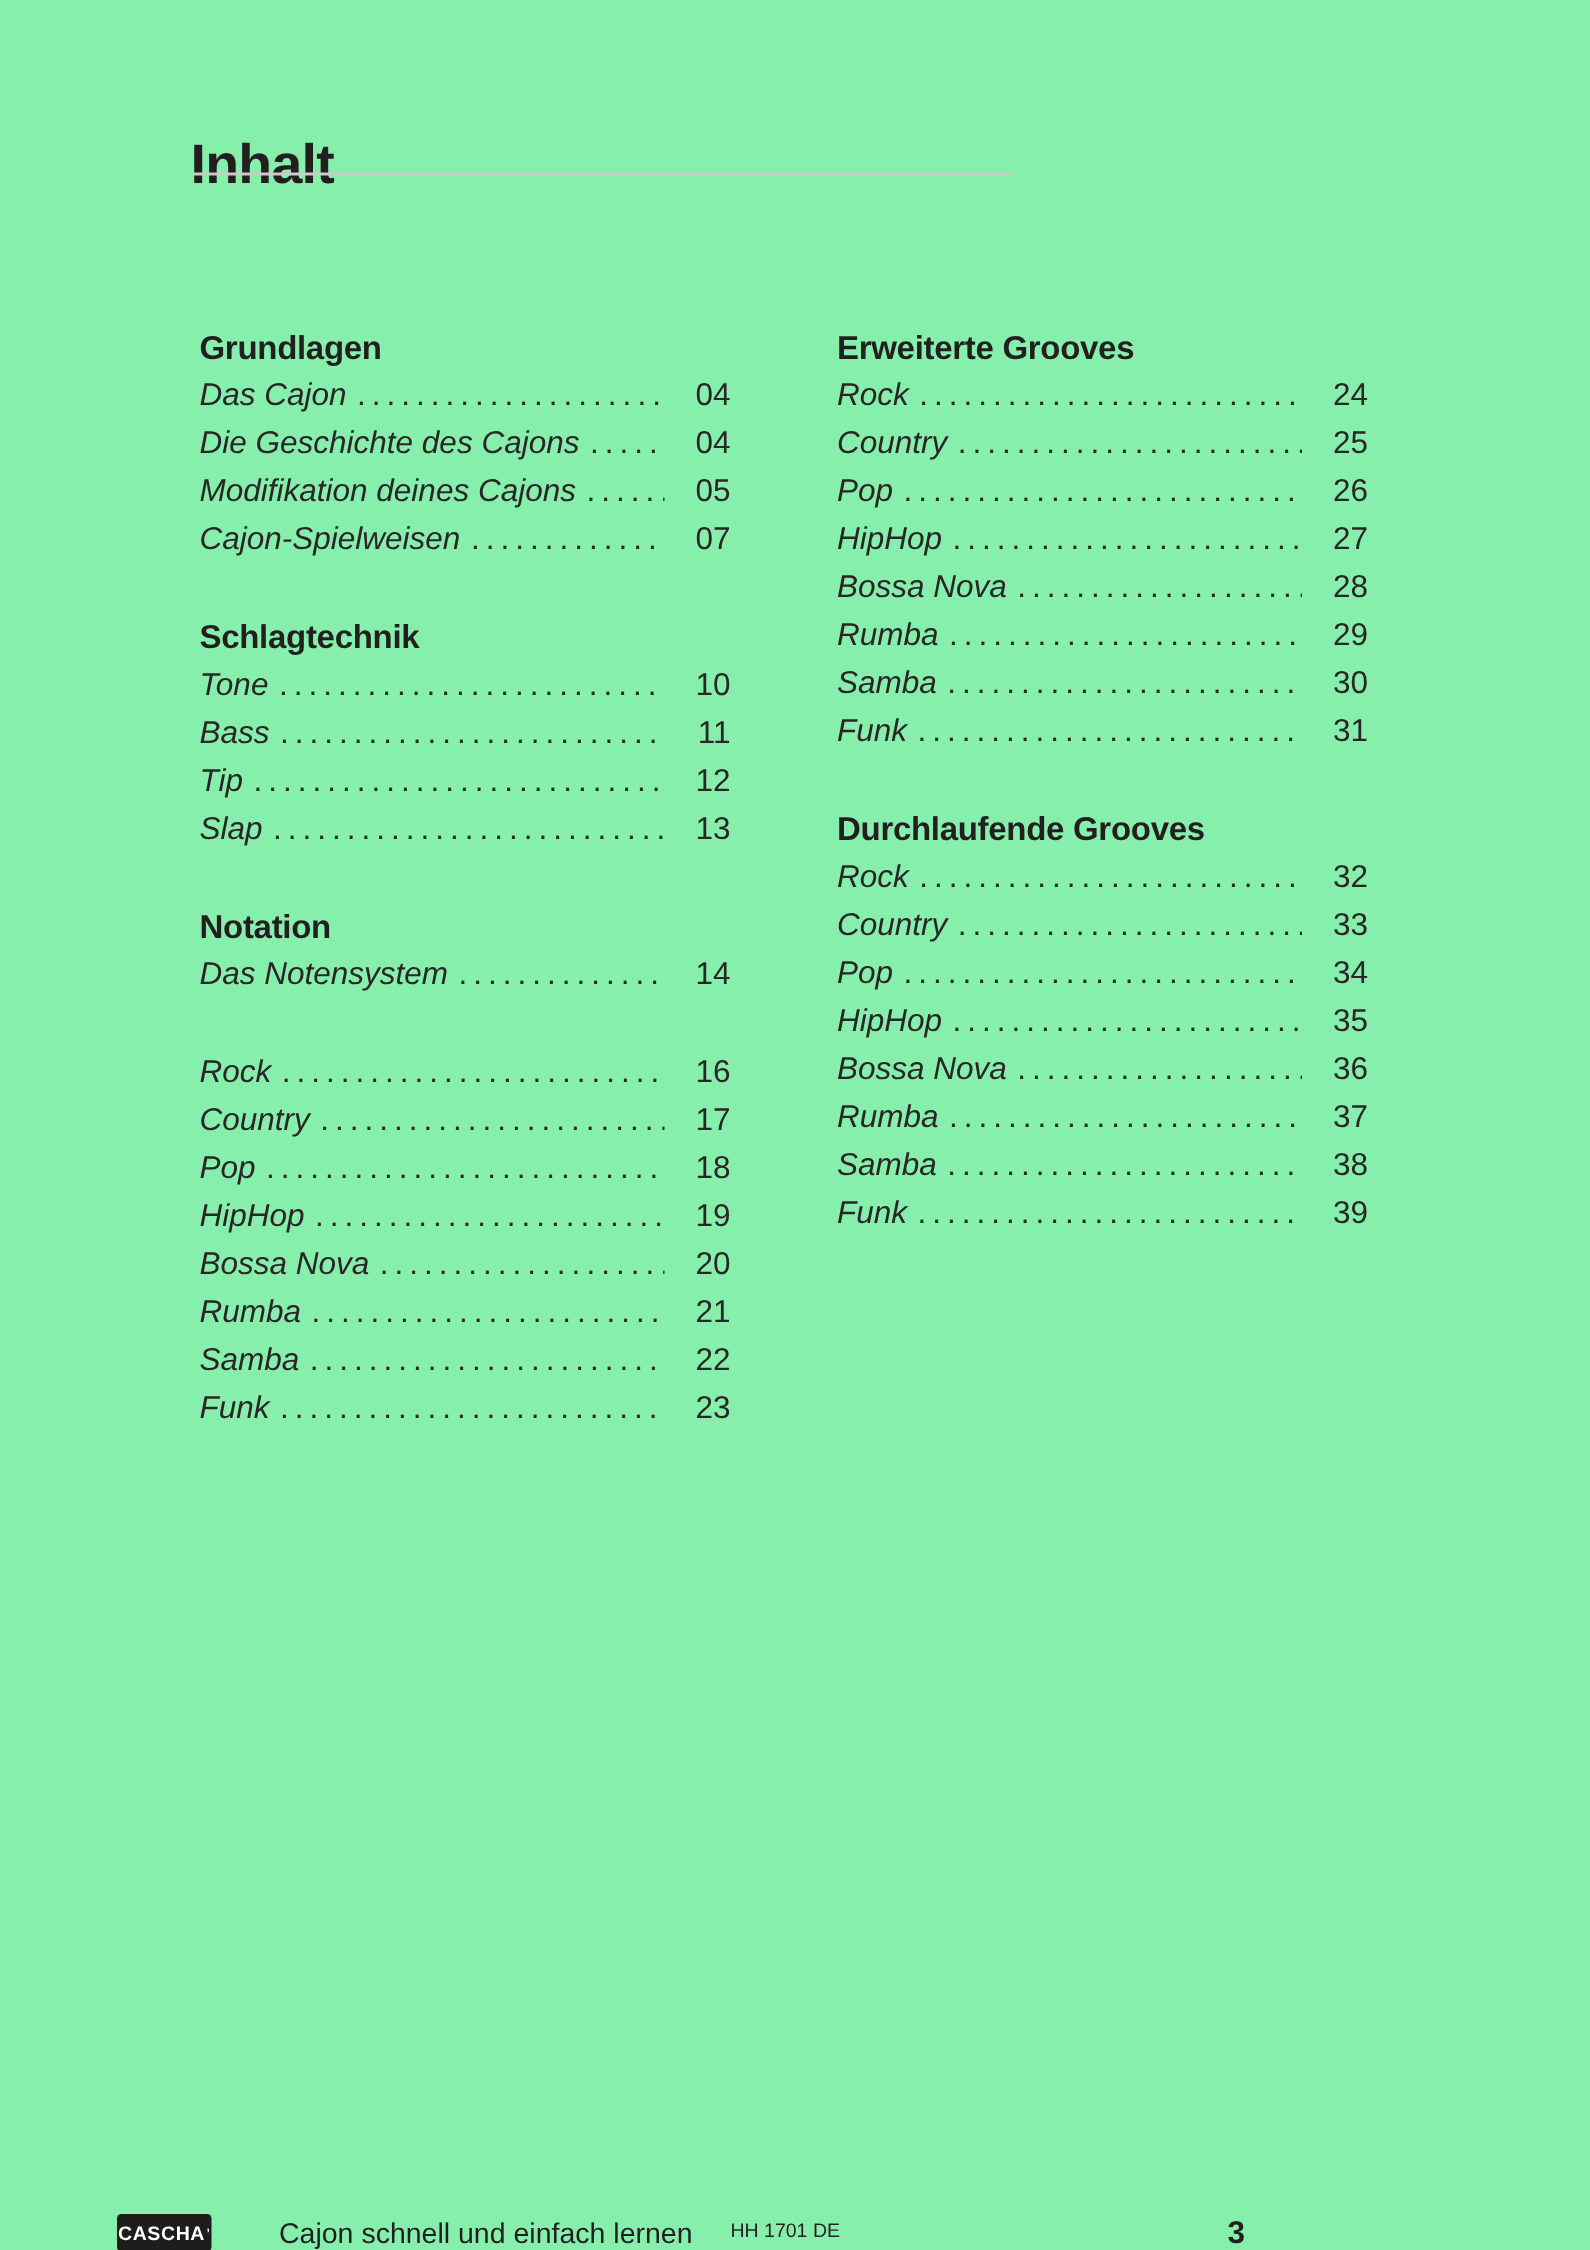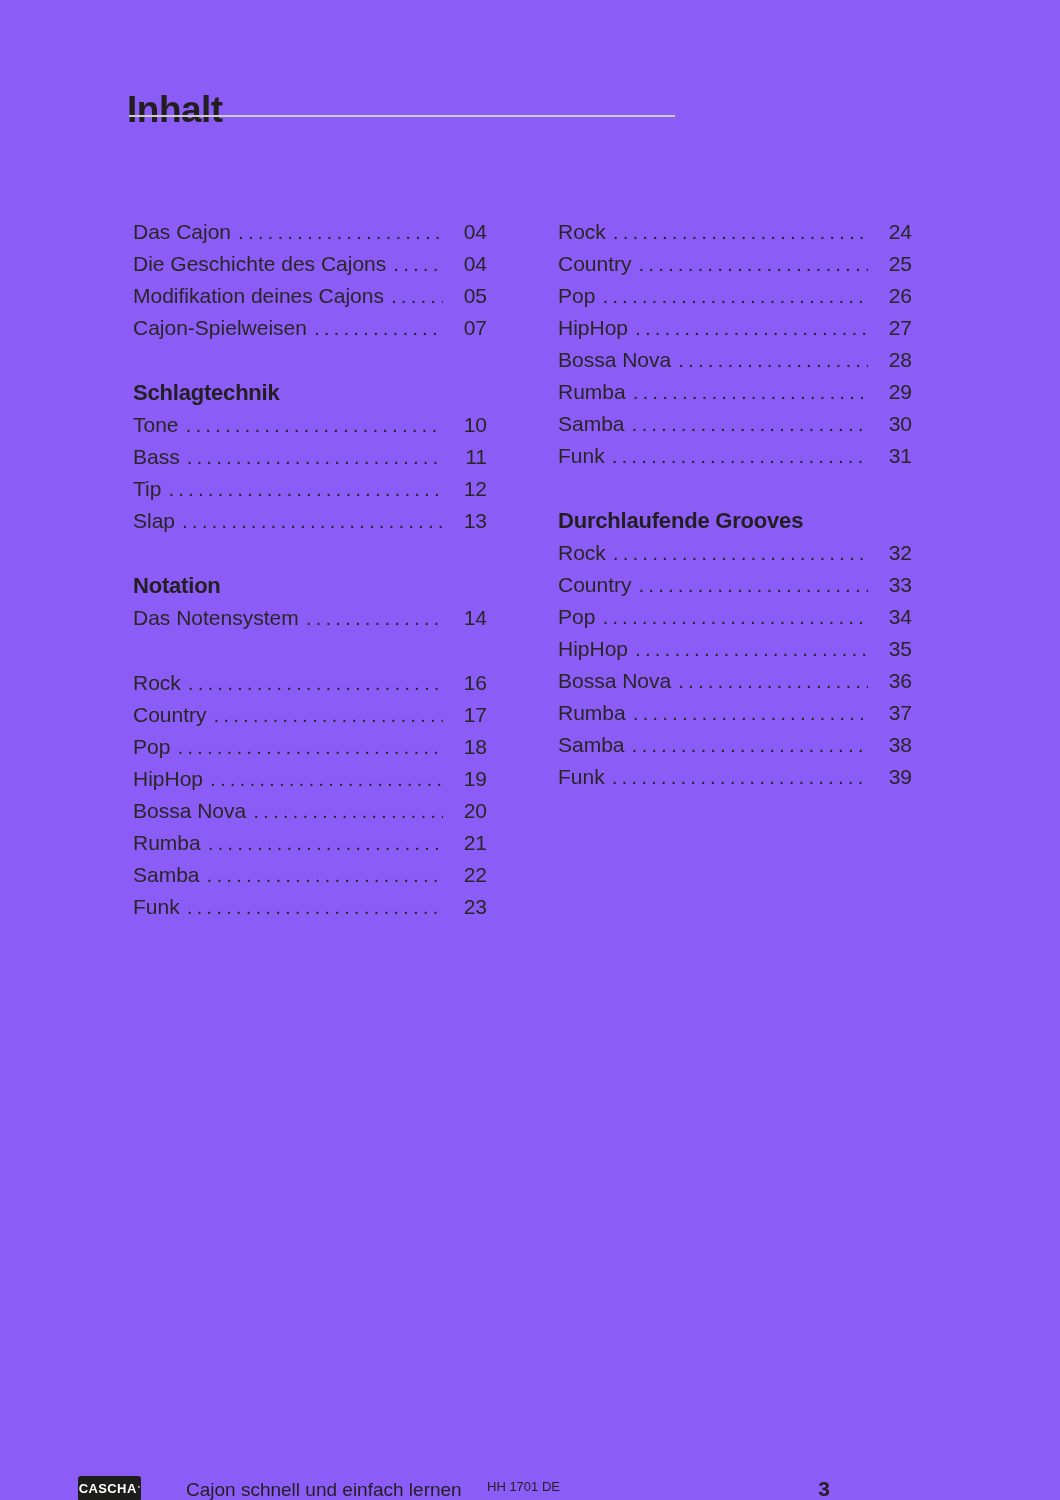--- a/index.html
+++ b/index.html
@@ -4,21 +4,21 @@
 <style>
   html, body {
     margin: 0;
     padding: 0;
     background: #ffffff;
   }
   .page {
     position: relative;
     width: 1060px;
     height: 1500px;
-    background: #8b5cf6;
+    background: #86efac;
     color: #231f20;
     font-family: "Liberation Sans", sans-serif;
     overflow: hidden;
   }
 
   
   .page-title {
     position: absolute;
     left: 127px;
     top: 64px;
@@ -63,20 +63,21 @@
   .toc-entry {
     display: flex;
     align-items: baseline;
     font-size: 21px;
     line-height: 32px;
     color: #2a2627;
   }
   .entry-label {
     white-space: nowrap;
     flex: none;
+    font-style: italic;
   }
   .entry-dots {
     flex: 1 1 auto;
     min-width: 0;
     overflow: hidden;
     white-space: nowrap;
     padding-left: 7px;
     letter-spacing: 4px;
     color: #2a2627;
   }
@@ -145,20 +146,21 @@
 <body>
 
 <div class="page">
 
   <h1 class="page-title">Inhalt</h1>
   <div class="title-rule"></div>
 
   <div class="toc-columns">
       <div class="toc-column">
         <section class="toc-section">
+          <h2 class="toc-heading">Grundlagen</h2>
           <div class="toc-entry">
             <span class="entry-label">Das Cajon</span>
             <span class="entry-dots">..........................................................................................</span>
             <span class="entry-page">04</span>
           </div>
           <div class="toc-entry">
             <span class="entry-label">Die Geschichte des Cajons</span>
             <span class="entry-dots">..........................................................................................</span>
             <span class="entry-page">04</span>
           </div>
@@ -242,20 +244,21 @@
           </div>
           <div class="toc-entry">
             <span class="entry-label">Funk</span>
             <span class="entry-dots">..........................................................................................</span>
             <span class="entry-page">23</span>
           </div>
         </section>
       </div>
       <div class="toc-column">
         <section class="toc-section">
+          <h2 class="toc-heading">Erweiterte Grooves</h2>
           <div class="toc-entry">
             <span class="entry-label">Rock</span>
             <span class="entry-dots">..........................................................................................</span>
             <span class="entry-page">24</span>
           </div>
           <div class="toc-entry">
             <span class="entry-label">Country</span>
             <span class="entry-dots">..........................................................................................</span>
             <span class="entry-page">25</span>
           </div>

